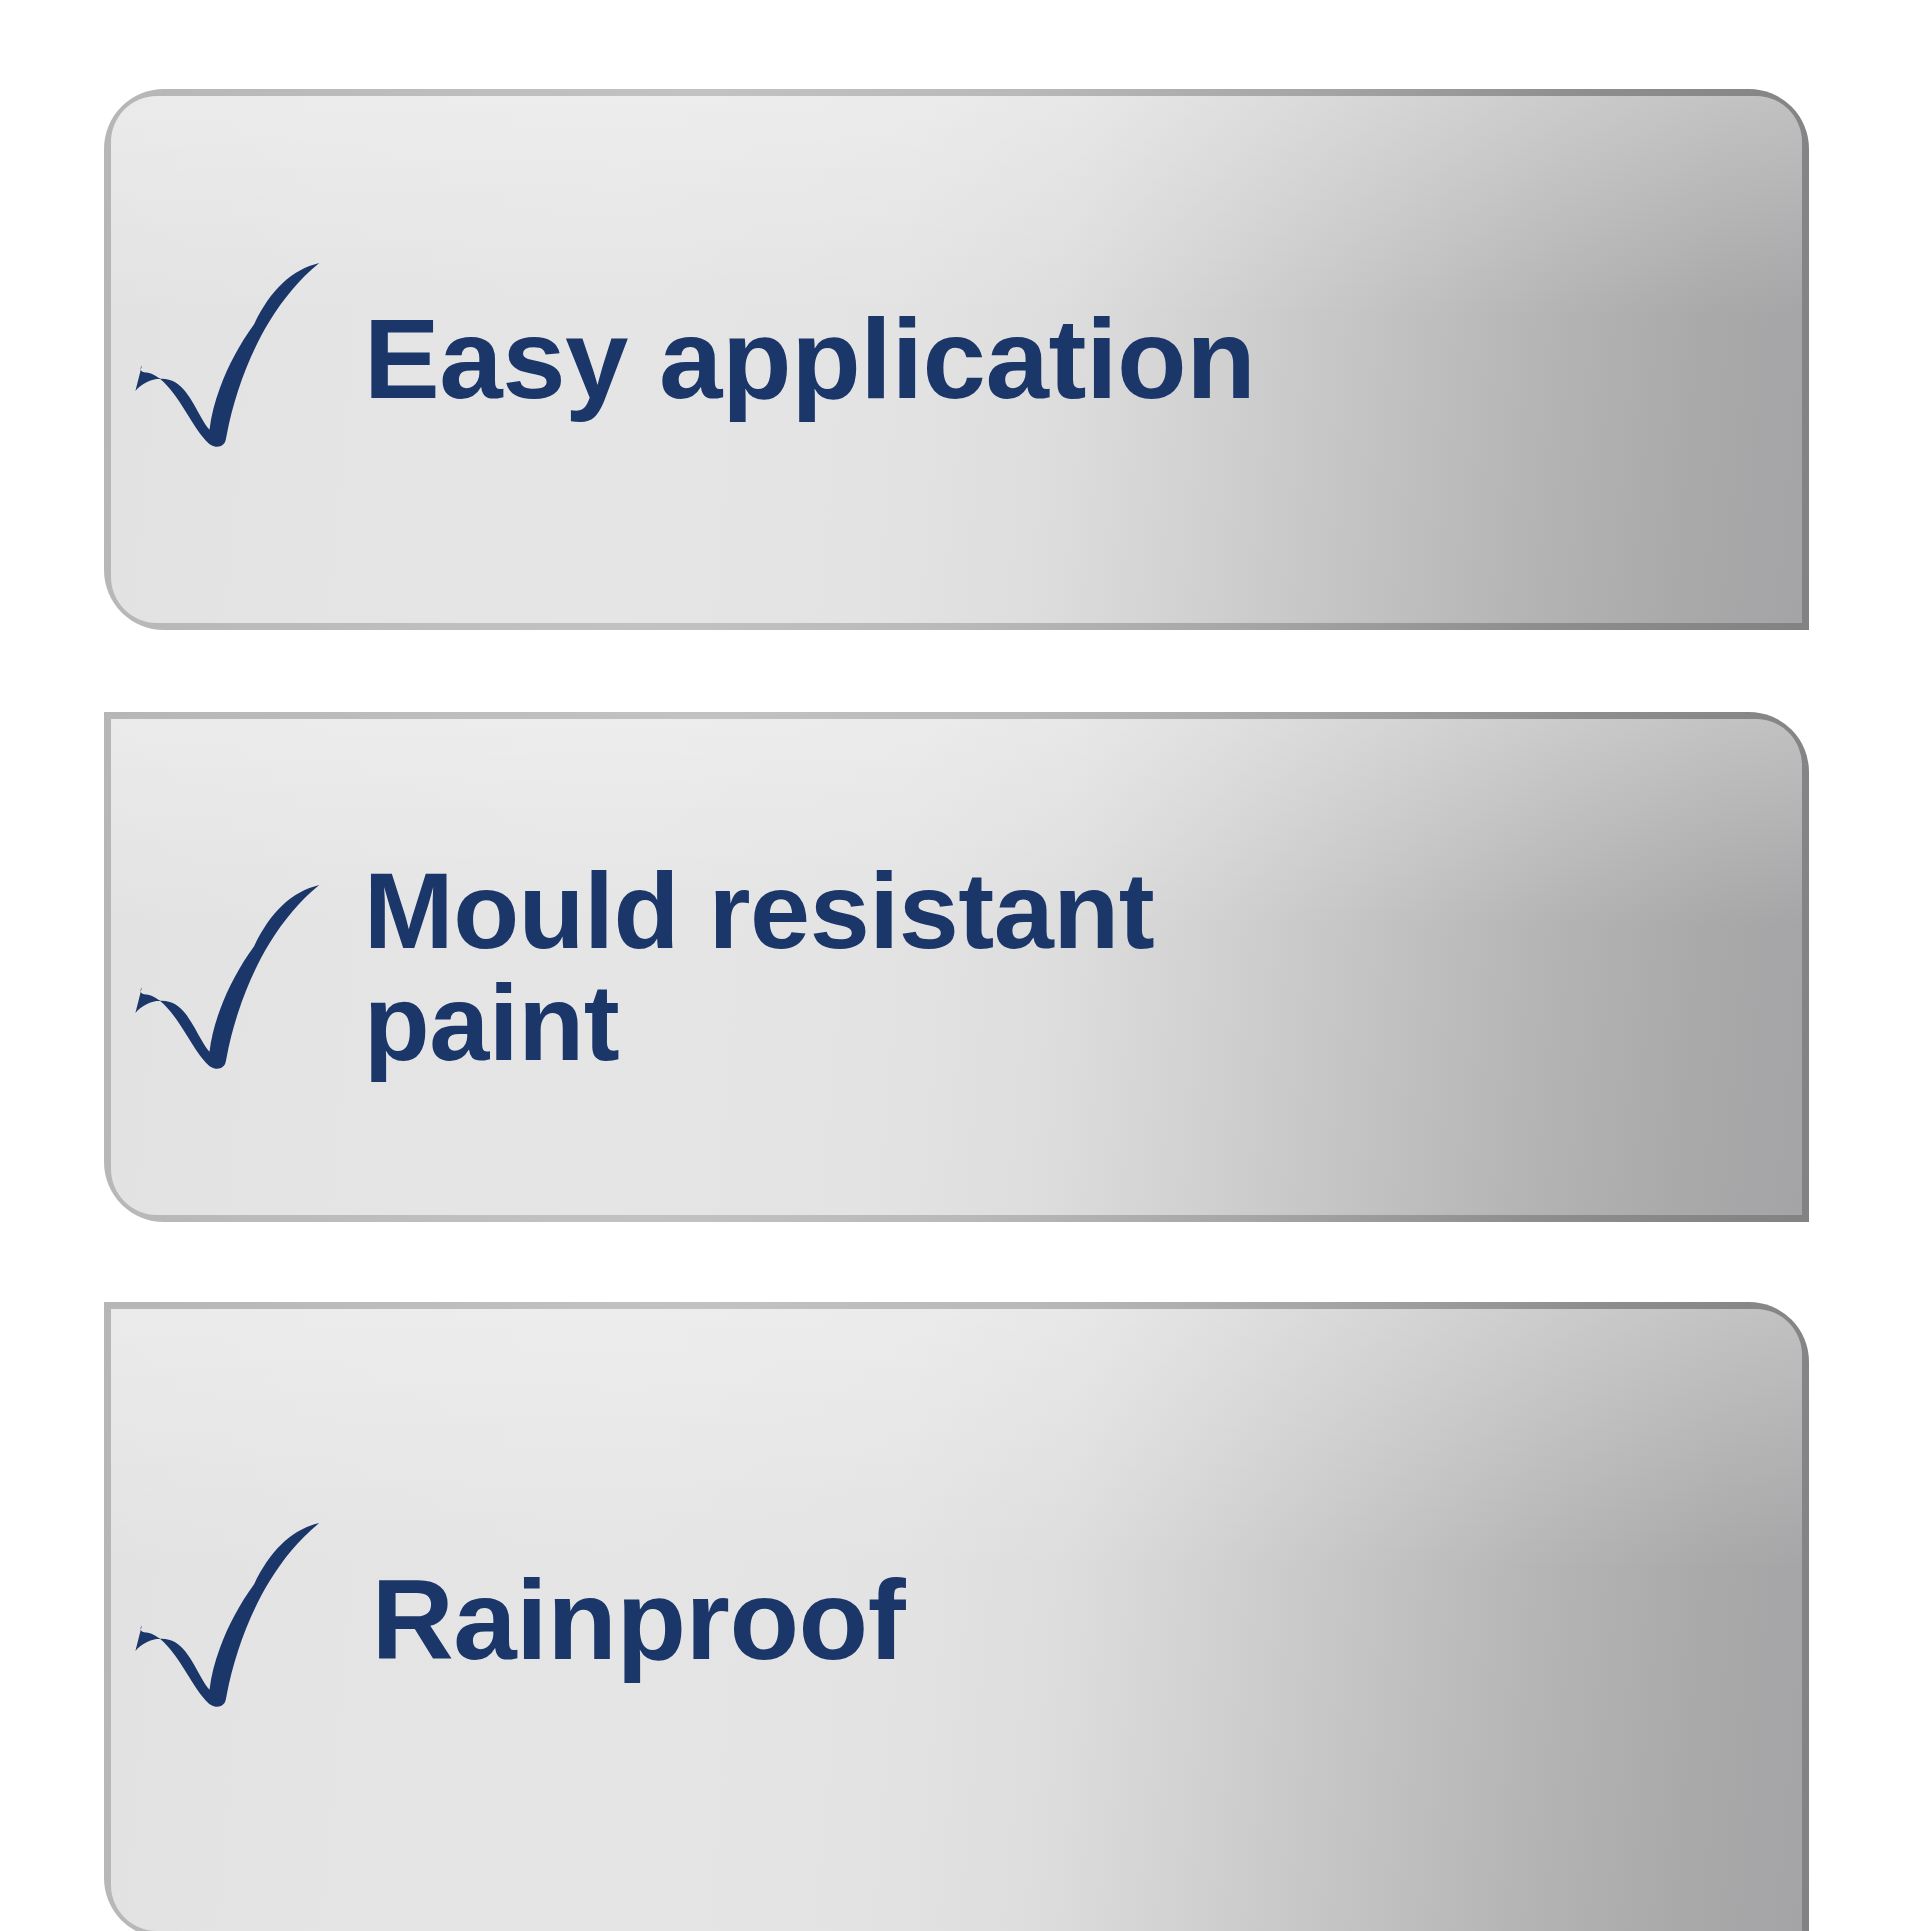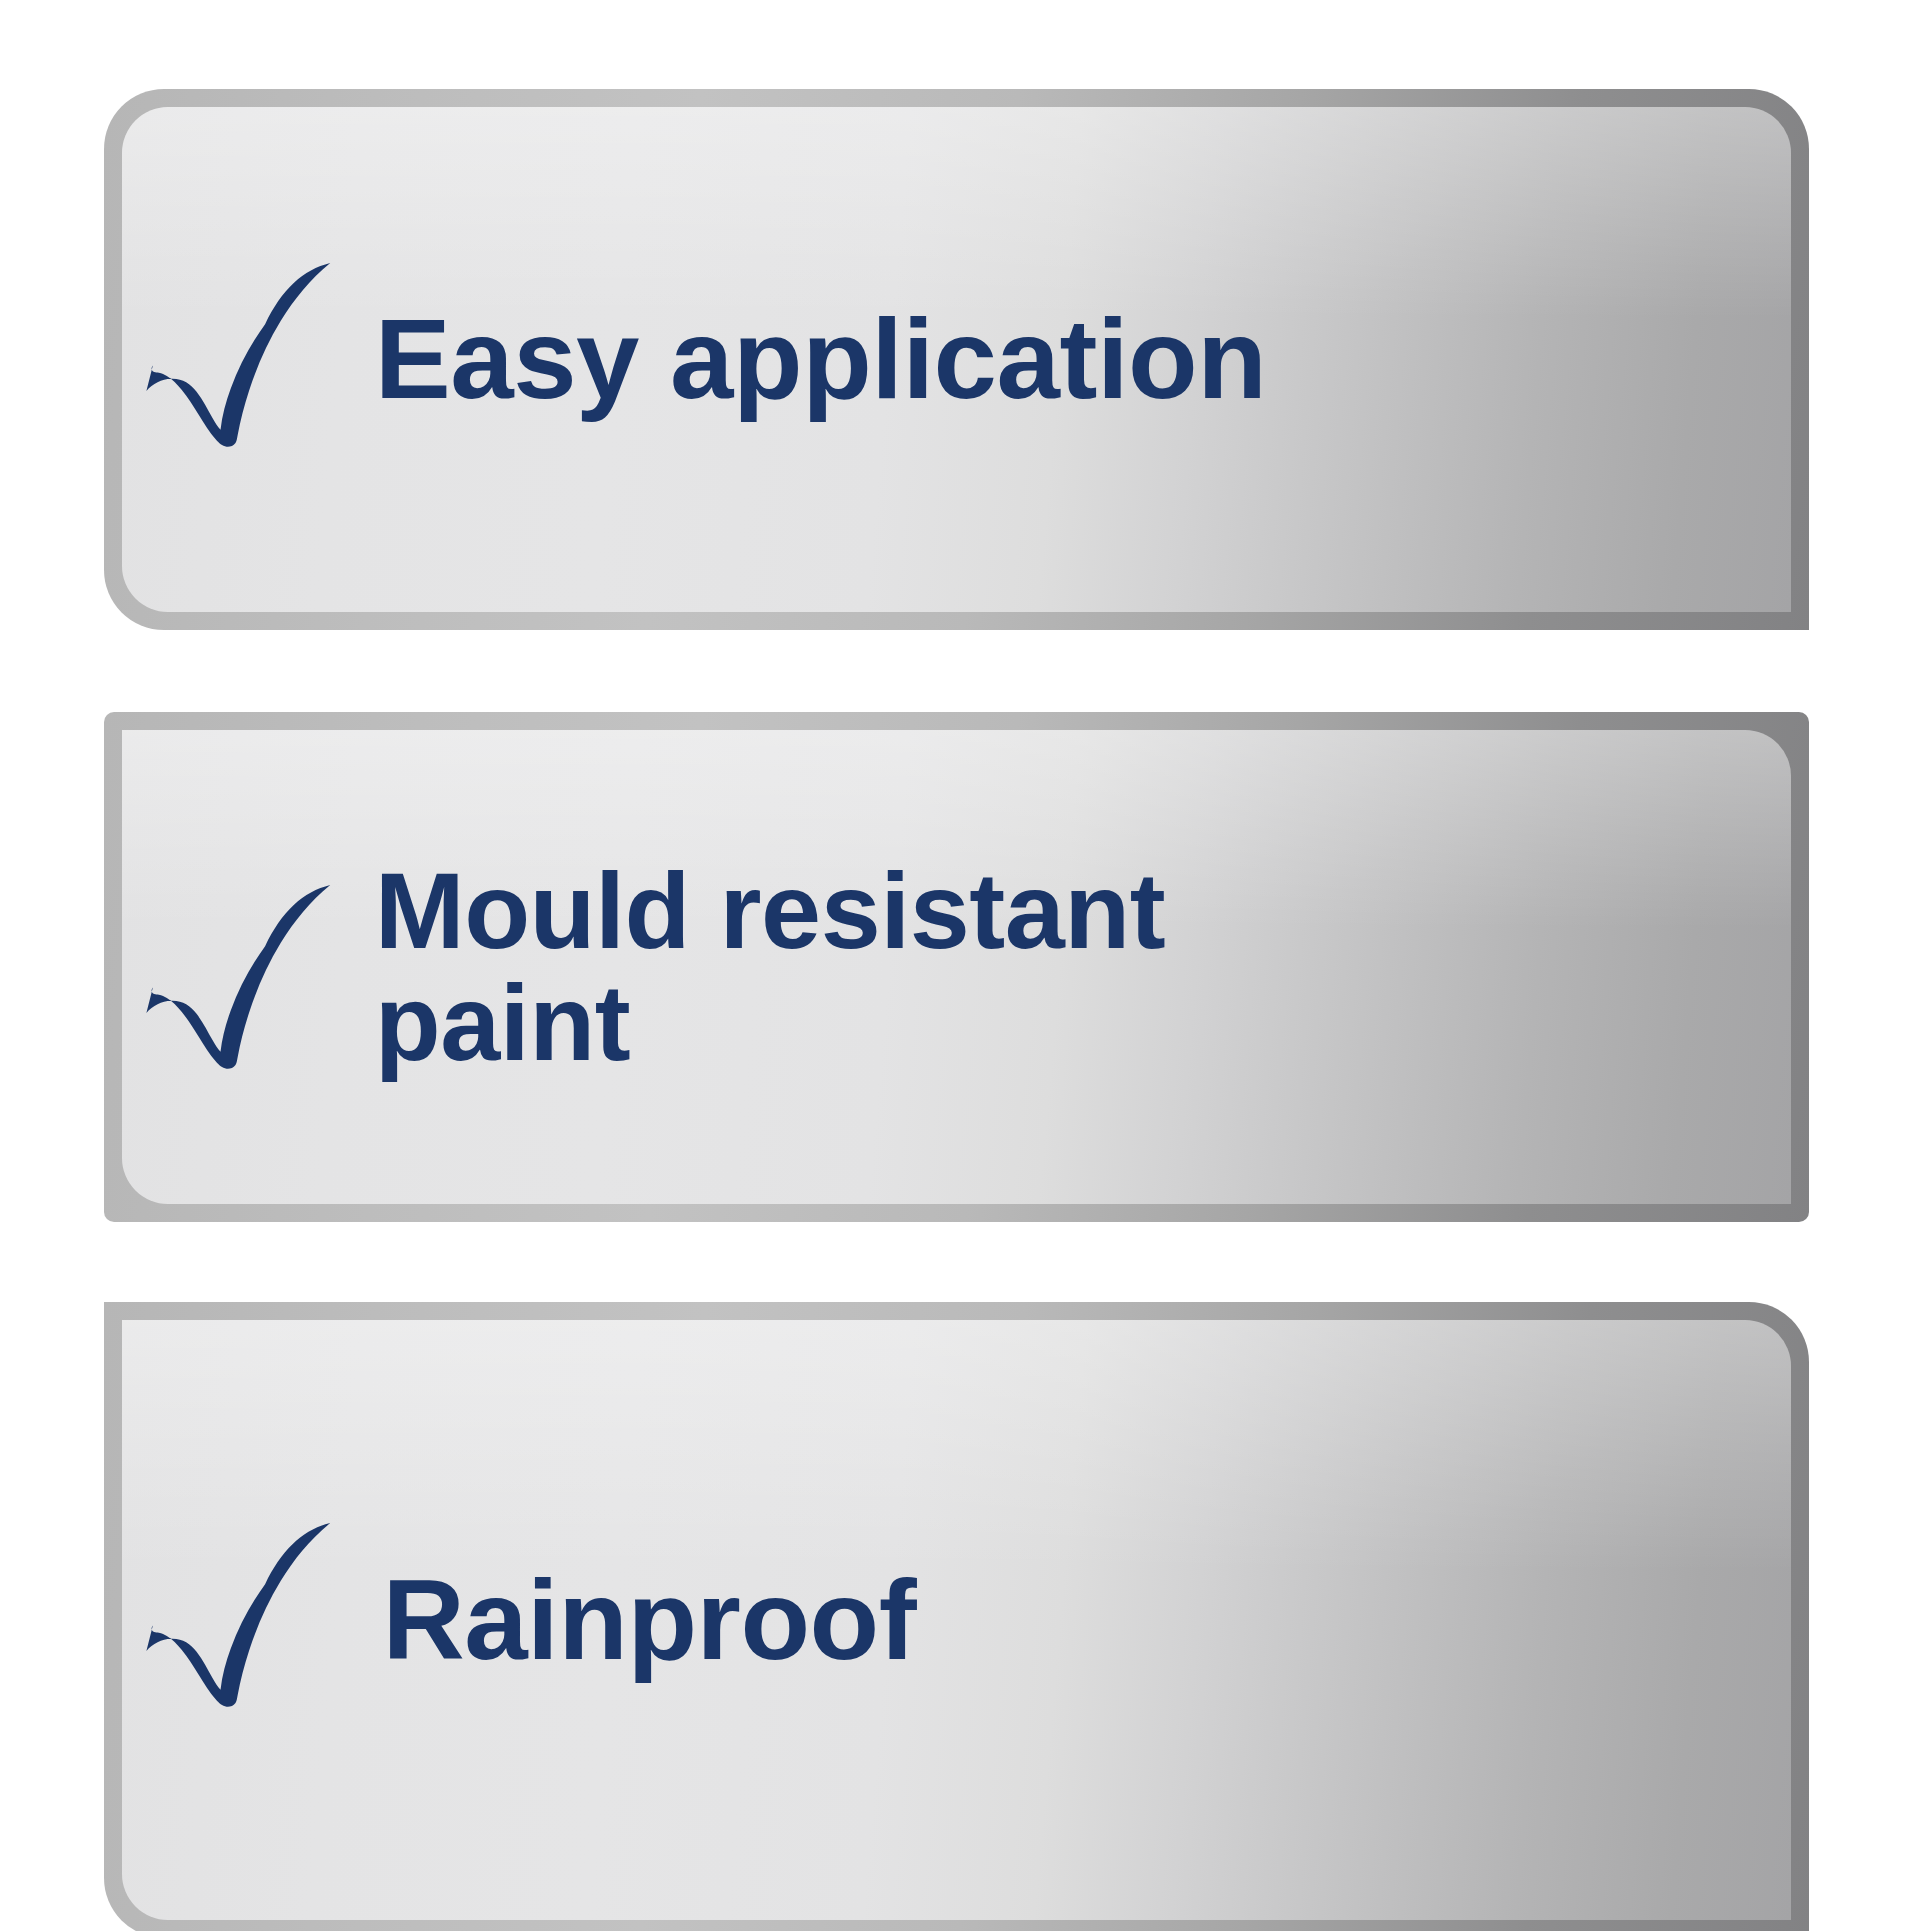--- a/index.html
+++ b/index.html
@@ -20,21 +20,21 @@
     position: relative;
     width: 1931px;
     height: 1931px;
     background: #ffffff;
   }
 
   
   .badge {
     position: absolute;
     box-sizing: border-box;
-    padding: 18px;
+    padding: 7px;
     background: linear-gradient(96deg,
         #b6b6b6 0%,
         #bdbdbd 18%,
         #c2c2c2 34%,
         #b9b9b9 52%,
         #a6a6a6 68%,
         #8e8e8f 84%,
         #828284 100%);
     overflow: visible;
   }
@@ -126,21 +126,21 @@
         <span class="tick">
           <svg viewBox="0 0 230 200" xmlns="http://www.w3.org/2000/svg" aria-hidden="true">
             <path fill="#1b3668" d="M3.5 132.5c6.5-7.5 16-12 25.5-12.5 11.5-0.6 20 5 26.5 13.5 6.5 8.4 11.5 18.5 16.8 27.7 2.4 4.2 4.9 8.4 8 11.6 1.6-14.6 5.6-29 10.6-42.8 8.6-23.8 20.8-46.2 35.6-66.6C143.8 27.2 166 6.8 194 0c-20.6 16.8-37.6 37.6-51.4 60.2-13.8 22.6-24.6 47.2-32.8 72.4-4.9 15-8.9 30.4-11.8 46l-0.6 3.2c-0.3 1.7-0.8 3.5-1.8 4.9-2 2.8-5.6 4-9 3.6-4.6-0.5-8-3.8-10.9-7.1-6.9-7.9-12.4-17.1-18-26-5.6-8.9-11.2-18-17.9-26.1-4.4-5.3-9.3-10.3-15.1-13.9-2.5-1.6-5.3-2.9-8.2-3.4-1.7-0.3-3.4-0.2-5-0.8-1.8-0.7-2.9-2.6-2.5-4.5 0.2-0.9 0.7-1.6 1.2-2.3z"></path>
           </svg>
         </span>
         <div class="label">Easy application</div>
       </div>
     </div>
   </div>
 
-  <div class="badge r-tr-bl card2" style="left:104px; top:712px; width:1705px; height:510px;border-radius:10px;">
+  <div class="badge r-tr-bl card2" style="left:104px; top:712px; width:1705px; height:510px;">
     <div class="badge-inner">
       <div class="sheen"></div>
       <div class="row">
         <span class="tick">
           <svg viewBox="0 0 230 200" xmlns="http://www.w3.org/2000/svg" aria-hidden="true">
             <path fill="#1b3668" d="M3.5 132.5c6.5-7.5 16-12 25.5-12.5 11.5-0.6 20 5 26.5 13.5 6.5 8.4 11.5 18.5 16.8 27.7 2.4 4.2 4.9 8.4 8 11.6 1.6-14.6 5.6-29 10.6-42.8 8.6-23.8 20.8-46.2 35.6-66.6C143.8 27.2 166 6.8 194 0c-20.6 16.8-37.6 37.6-51.4 60.2-13.8 22.6-24.6 47.2-32.8 72.4-4.9 15-8.9 30.4-11.8 46l-0.6 3.2c-0.3 1.7-0.8 3.5-1.8 4.9-2 2.8-5.6 4-9 3.6-4.6-0.5-8-3.8-10.9-7.1-6.9-7.9-12.4-17.1-18-26-5.6-8.9-11.2-18-17.9-26.1-4.4-5.3-9.3-10.3-15.1-13.9-2.5-1.6-5.3-2.9-8.2-3.4-1.7-0.3-3.4-0.2-5-0.8-1.8-0.7-2.9-2.6-2.5-4.5 0.2-0.9 0.7-1.6 1.2-2.3z"></path>
           </svg>
         </span>
         <div class="label">Mould resistant
 paint</div>

